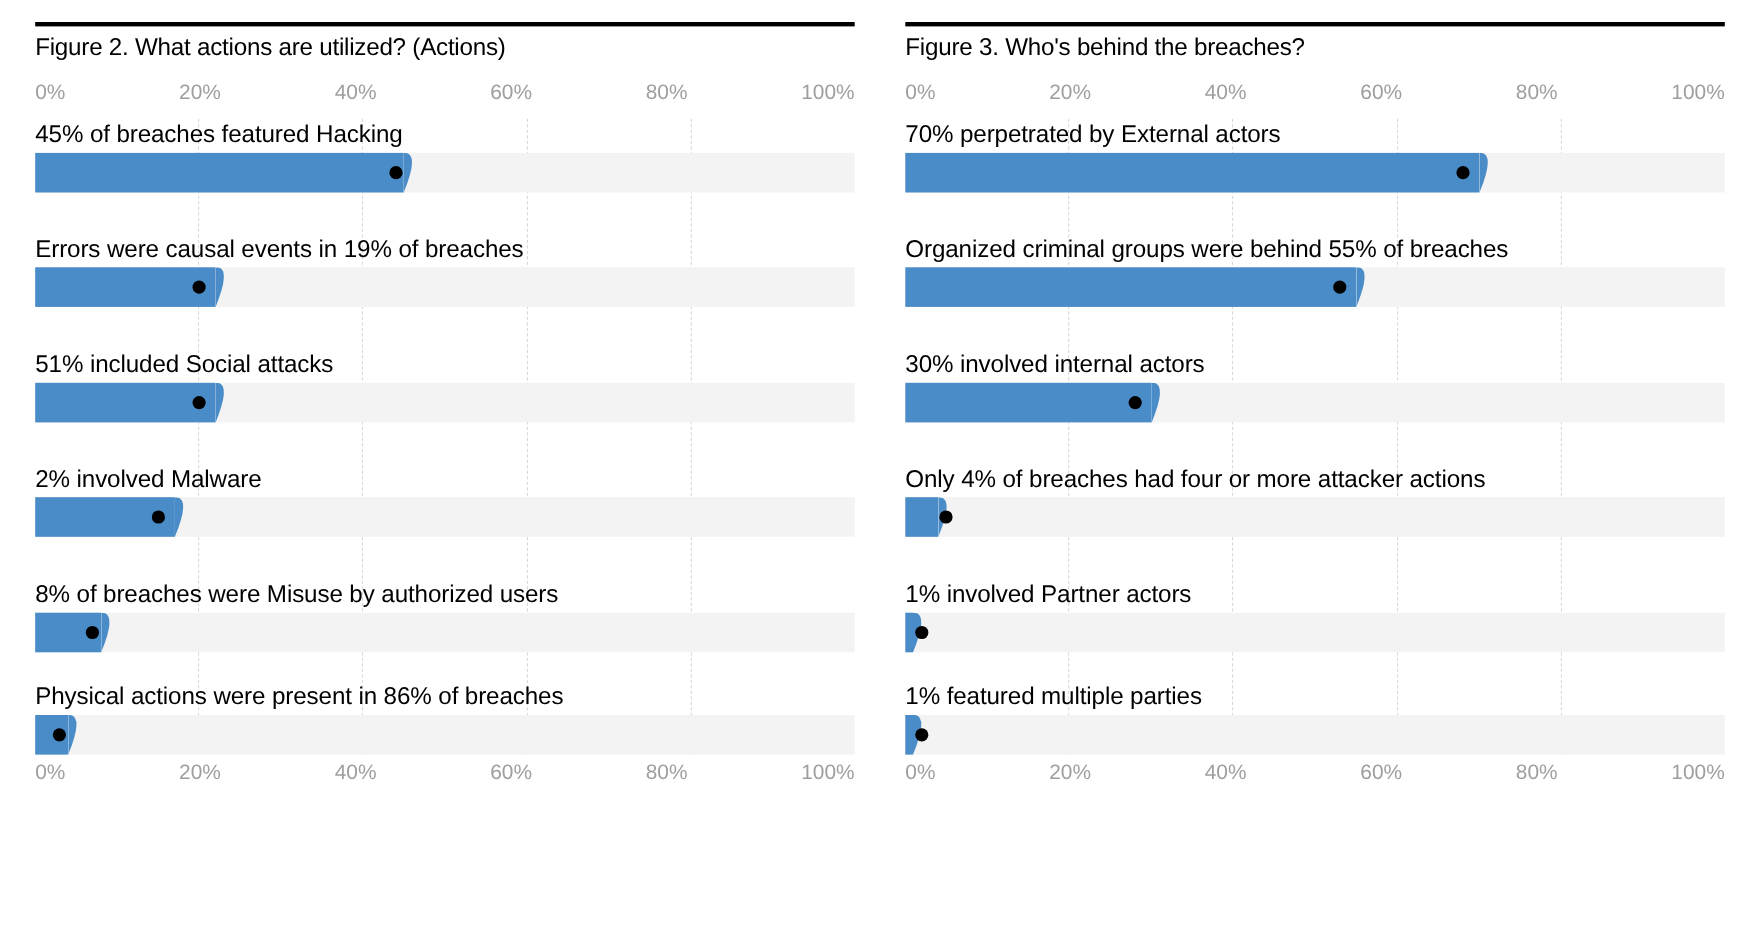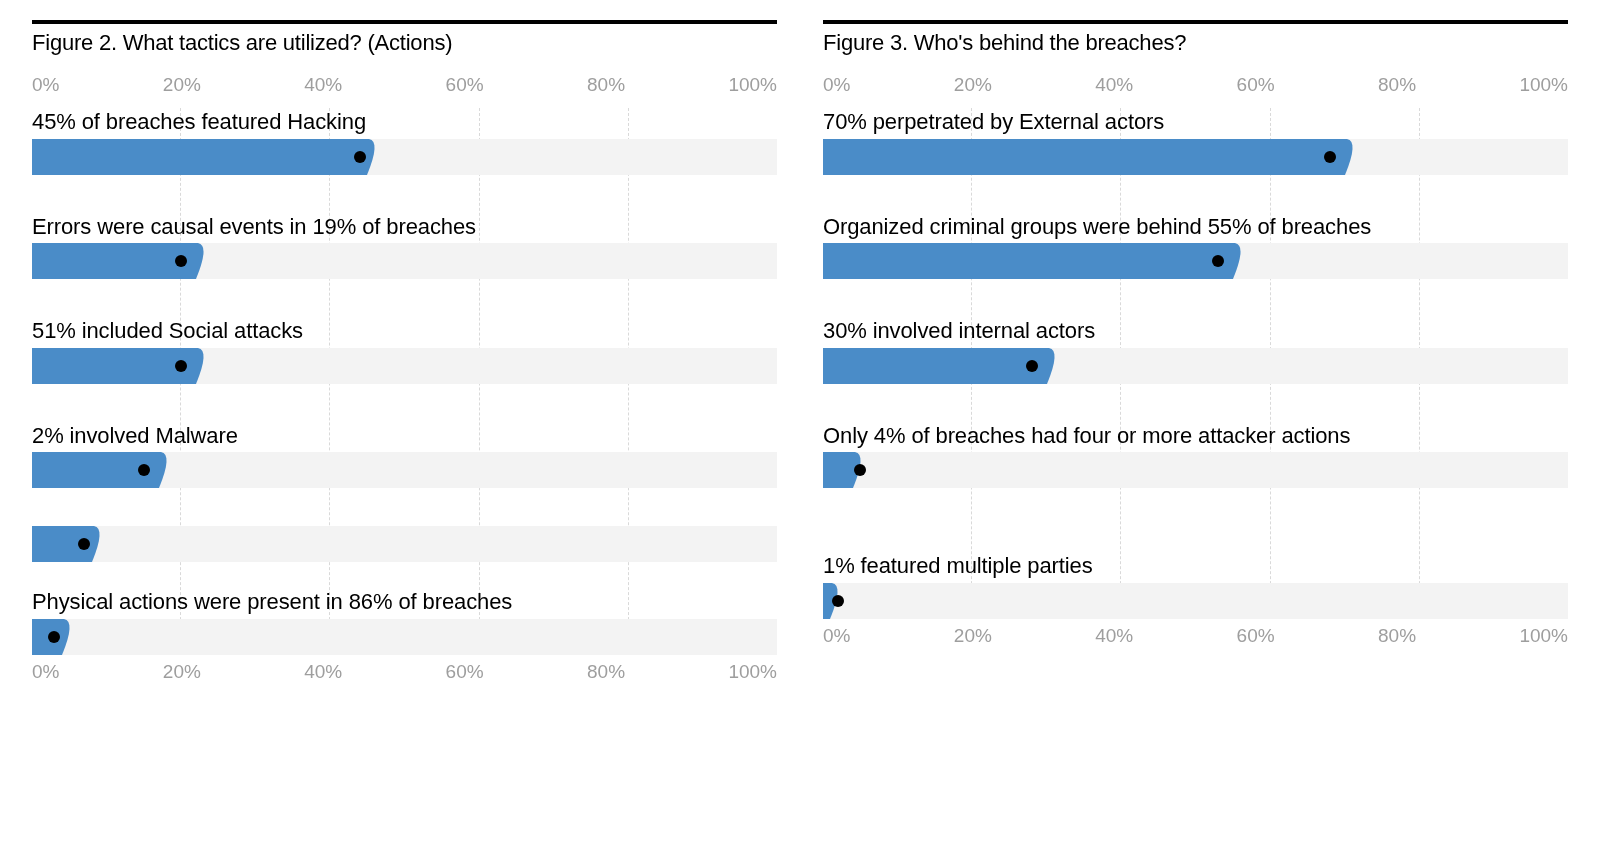--- a/index.html
+++ b/index.html
@@ -32,21 +32,21 @@
   .gap-lg{height:38px;}
 </style>
 </head>
 <body>
 
 <div class="page">
   <div class="panel">
     <div class="rule"></div>
     <div class="title-row">
       <span class="bold">Figure 2.</span>
-      <span>What tactics are utilized? (Actions)</span>
+      <span>What actions are utilized? (Actions)</span>
     </div>
     <div class="axis">
       <span>0%</span>
       <span>20%</span>
       <span>40%</span>
       <span>60%</span>
       <span>80%</span>
       <span>100%</span>
     </div>
     <div class="plot">
@@ -105,20 +105,21 @@
               <div class="taper" style="left: 17%;">
                 <svg width="24" height="36" viewBox="0 0 24 36">
                   <path d="M0 0 L2 0 Q 14 2 0 36 Z" fill="#4a8cc8"></path>
                 </svg>
               </div>
               <div class="dot" style="left: 15%;"></div>
             </div>
           </div>
           <div class="gap-lg"></div>
           <div class="row">
+            <div class="row-label">8% of breaches were Misuse by authorized users</div>
             <div class="track">
               <div class="bar" style="width: 8%;"></div>
               <div class="taper" style="left: 8%;">
                 <svg width="24" height="36" viewBox="0 0 24 36">
                   <path d="M0 0 L2 0 Q 14 2 0 36 Z" fill="#4a8cc8"></path>
                 </svg>
               </div>
               <div class="dot" style="left: 7%;"></div>
             </div>
           </div>
@@ -216,20 +217,32 @@
               <div class="bar" style="width: 4%;"></div>
               <div class="taper" style="left: 4%;">
                 <svg width="24" height="36" viewBox="0 0 24 36">
                   <path d="M0 0 L2 0 Q 14 2 0 36 Z" fill="#4a8cc8"></path>
                 </svg>
               </div>
               <div class="dot" style="left: 5%;"></div>
             </div>
           </div>
           <div class="gap-lg"></div>
+          <div class="row">
+            <div class="row-label">1% involved Partner actors</div>
+            <div class="track">
+              <div class="bar" style="width: 1%;"></div>
+              <div class="taper" style="left: 1%;">
+                <svg width="24" height="36" viewBox="0 0 24 36">
+                  <path d="M0 0 L2 0 Q 14 2 0 36 Z" fill="#4a8cc8"></path>
+                </svg>
+              </div>
+              <div class="dot" style="left: 2%;"></div>
+            </div>
+          </div>
           <div class="gap"></div>
           <div class="row">
             <div class="row-label">1% featured multiple parties</div>
             <div class="track">
               <div class="bar" style="width: 1%;"></div>
               <div class="taper" style="left: 1%;">
                 <svg width="24" height="36" viewBox="0 0 24 36">
                   <path d="M0 0 L2 0 Q 14 2 0 36 Z" fill="#4a8cc8"></path>
                 </svg>
               </div>

